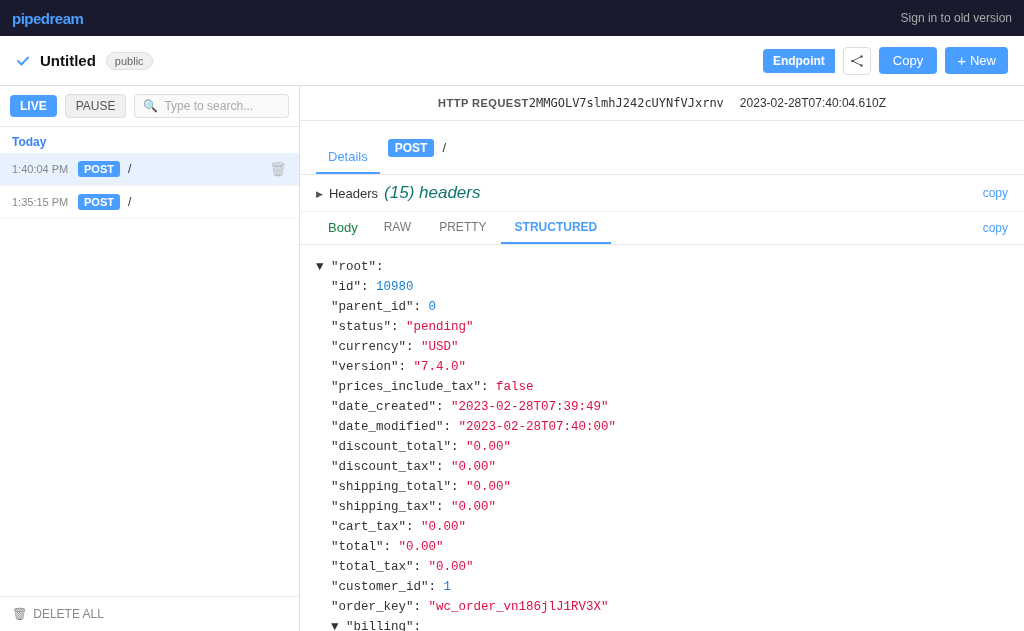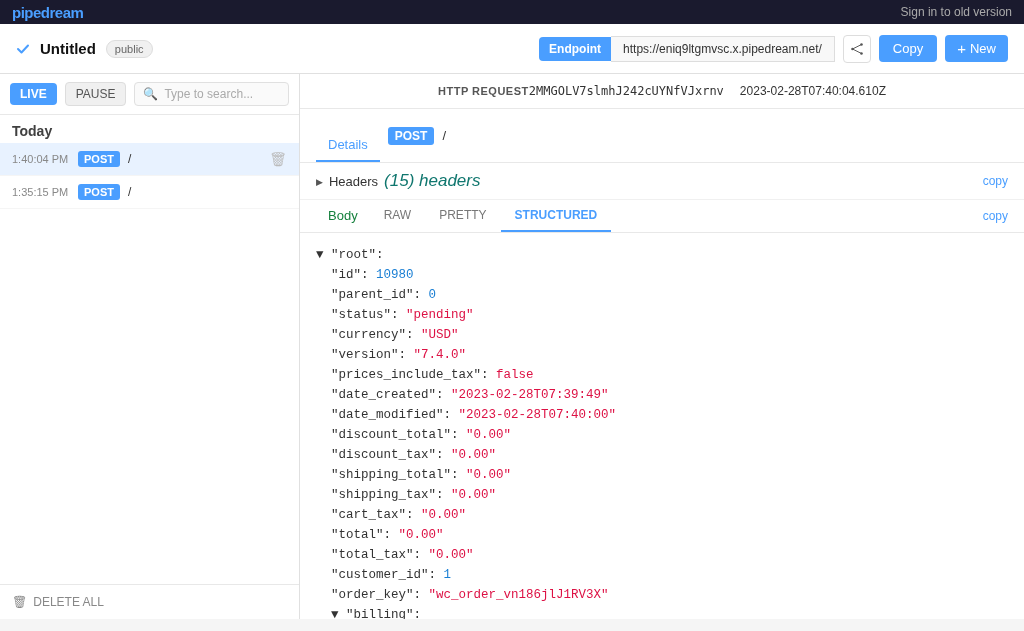--- a/index.html
+++ b/index.html
@@ -1,21 +1,21 @@
 <!DOCTYPE html>
 <html><head>
   <meta charset="utf-8">
   <style>
     * { margin: 0; padding: 0; box-sizing: border-box; }
     body { font-family: -apple-system, BlinkMacSystemFont, 'Segoe UI', sans-serif; font-size: 13px; background: #f5f5f5; color: #333; height: 631px; overflow: hidden; }
 
     
     .top-nav {
       background: #1a1a2e;
-      height: 24px;
+      height: 36px;
       display: flex;
       align-items: center;
       justify-content: space-between;
       padding: 0 12px;
     }
     .brand {
       color: #fff;
       font-weight: 700;
       font-size: 15px;
       letter-spacing: -0.5px;
@@ -134,23 +134,23 @@
       font-size: 12px;
       color: #999;
       background: #fafafa;
       display: flex;
       align-items: center;
       gap: 6px;
     }
     .search-icon-char { color: #aaa; font-size: 12px; }
     .today-label {
       padding: 8px 12px 4px;
-      font-size: 14px;
+      font-size: 12px;
       font-weight: 700;
-      color: #404040;
+      color: #3b82f6;
     }
     .event-list { flex: 1; overflow-y: auto; }
     .event-item {
       display: flex;
       align-items: center;
       padding: 8px 12px;
       cursor: pointer;
       border-bottom: 1px solid #f5f5f5;
       gap: 8px;
     }
@@ -294,21 +294,20 @@
   <div class="workflow-left">
     <svg width="14" height="14" viewBox="0 0 14 14" fill="none">
       <path d="M2 7l3.5 3.5L12 3.5" stroke="#4a9eff" stroke-width="2" stroke-linecap="round" stroke-linejoin="round"></path>
     </svg>
     <span class="workflow-title">Untitled</span>
     <span class="public-badge">public</span>
   </div>
   <div class="workflow-right">
     <div style="display:flex;align-items:center;">
       <span class="endpoint-label">Endpoint</span>
-      <span class="endpoint-url">https://eniq9ltgmvsc.x.pipedream.net/</span>
     </div>
     <svg width="28" height="28" viewBox="0 0 28 28" style="cursor:pointer;border:1px solid #ddd;border-radius:4px;padding:4px;background:#fff;">
       <circle cx="7" cy="14" r="2" fill="#555"></circle>
       <circle cx="21" cy="7" r="2" fill="#555"></circle>
       <circle cx="21" cy="21" r="2" fill="#555"></circle>
       <line x1="7" y1="14" x2="21" y2="7" stroke="#555" stroke-width="1.5"></line>
       <line x1="7" y1="14" x2="21" y2="21" stroke="#555" stroke-width="1.5"></line>
     </svg>
     <button class="copy-btn">Copy</button>
     <button class="new-btn">

